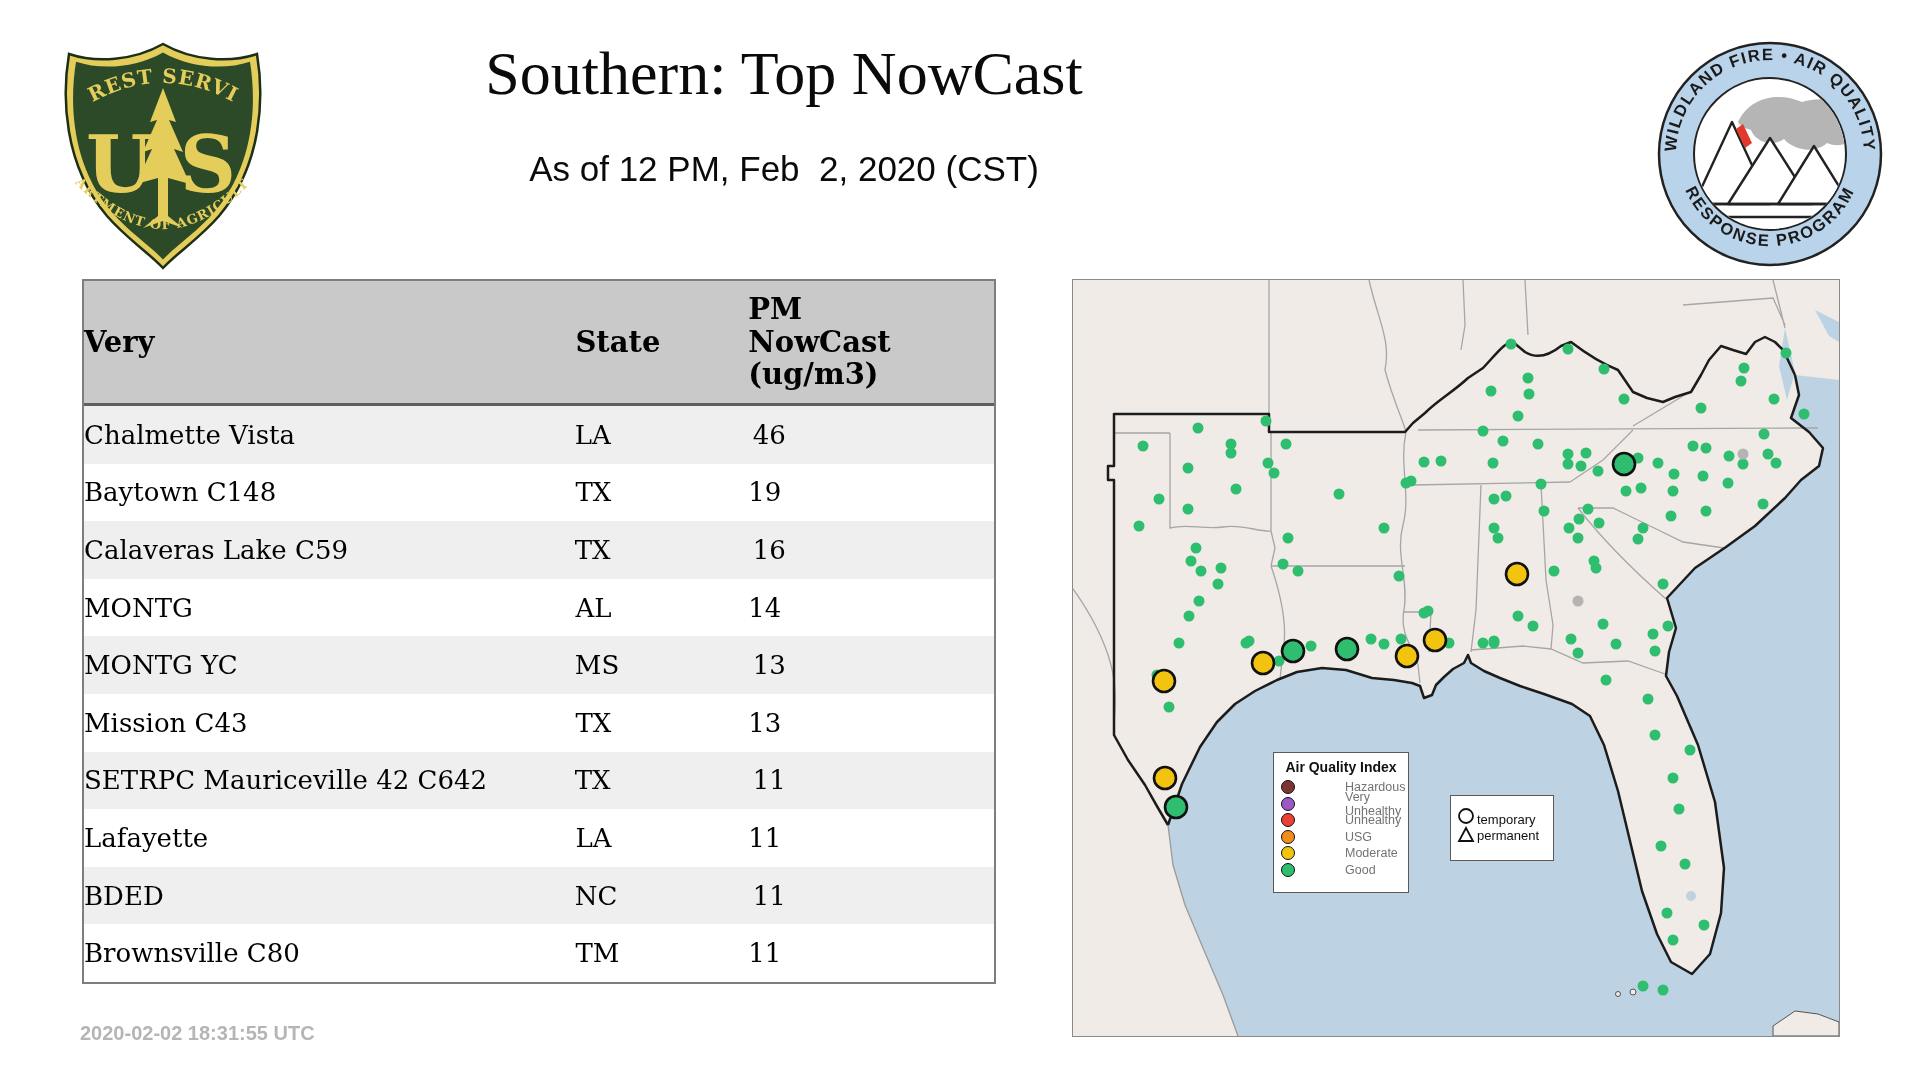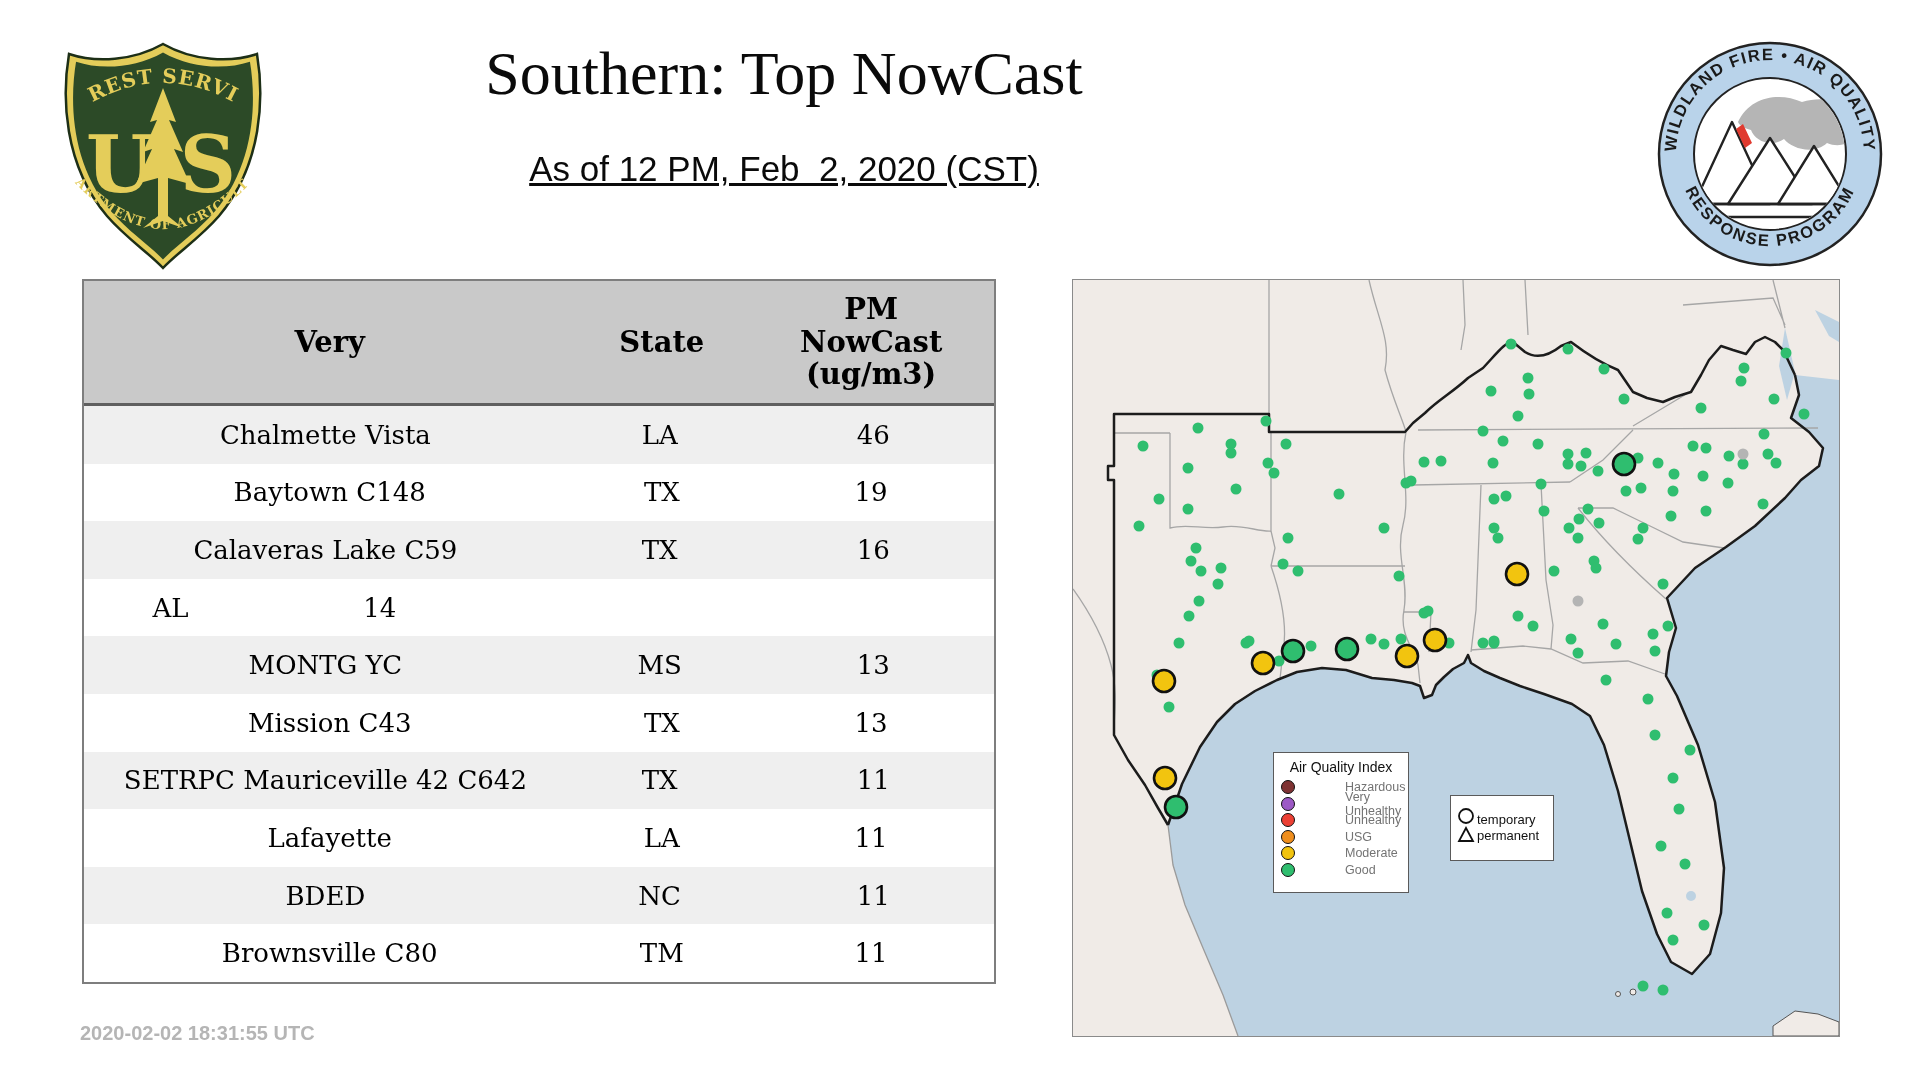--- a/index.html
+++ b/index.html
@@ -2,47 +2,47 @@
 <html><head>
 <meta charset="utf-8">
 <style>
   html,body{margin:0;padding:0;background:#888;}
   .page{position:relative;width:1920px;height:1080px;background:#ffffff;overflow:hidden;
         font-family:"Liberation Sans",sans-serif;}
 
   
   .title-wrap{position:absolute;top:38px;left:0;width:1568px;text-align:center;}
   .page-title{font-size:62px;color:#0a0a0a;letter-spacing:0px;font-family:Liberation Serif, serif;}
-  .page-subtitle{margin-top:40px;font-size:35px;color:#0a0a0a;white-space:pre;text-decoration:underline;}
+  .page-subtitle{margin-top:40px;font-size:35px;color:#0a0a0a;white-space:pre;}
 
   
   .usfs{position:absolute;left:58px;top:40px;}
   .wfaqrp{position:absolute;left:1652px;top:36px;}
 
   
   .pm-table{position:absolute;left:82px;top:279px;width:910px;border:2px solid #7e7e7e;
             font-family:"DejaVu Serif","Liberation Serif",serif;}
   .thead{display:flex;background:#c9c9c9;border-bottom:3px solid #5f5f5f;align-items:center;
          height:122px;font-weight:bold;font-size:29px;color:#000;}
   .trow{display:flex;height:57.6px;align-items:center;font-size:26px;background:#ffffff;}
   .trow.odd{background:#efefef;gap:8px;}
-  .tcell{text-align:center;}
+  .tcell{text-align:left;}
   .c0{width:54%;} .c1{width:19%;} .c2{width:27%;}
   .hdr3{white-space:pre-line;line-height:1.12;}
 
   
   .map-wrap{position:absolute;left:1072px;top:279px;width:766px;height:756px;
             border:1px solid #8a8a8a;box-sizing:content-box;}
   .map-wrap svg{display:block;}
 
   
   .aqi-legend{position:absolute;left:1273px;top:752px;width:136px;height:141px;
               background:#ffffff;border:1.5px solid #5a5a5a;box-sizing:border-box;
               padding:6px 7px 4px 7px;font-family:"Liberation Sans",sans-serif;}
-  .aqi-title{font-size:14px;text-align:center;color:#111;margin-bottom:4px;}
+  .aqi-title{font-size:14px;text-align:center;color:#111;margin-bottom:4px;font-weight:bold;}
   .lrow{display:flex;align-items:center;height:16.5px;font-size:12.5px;color:#737373;gap:44px;}
   .sw{width:12px;height:12px;border-radius:50%;border:1.6px solid #111;margin-right:6px;flex:none;}
 
   
   .site-legend{position:absolute;left:1450px;top:795px;width:104px;height:66px;
                background:#ffffff;border:1.5px solid #5a5a5a;box-sizing:border-box;
                display:flex;align-items:center;padding:3px 6px;}
   .site-glyphs{width:20px;flex:none;}
   .site-labels{font-size:13px;color:#111;line-height:16px;}
 
@@ -129,20 +129,21 @@
           <div class="tcell c0">Baytown C148</div>
           <div class="tcell c1">TX</div>
           <div class="tcell c2">19</div>
         </div>
         <div class="trow odd">
           <div class="tcell c0">Calaveras Lake C59</div>
           <div class="tcell c1">TX</div>
           <div class="tcell c2">16</div>
         </div>
         <div class="trow">
+          <div class="tcell c0">MONTG</div>
           <div class="tcell c1">AL</div>
           <div class="tcell c2">14</div>
         </div>
         <div class="trow odd">
           <div class="tcell c0">MONTG YC</div>
           <div class="tcell c1">MS</div>
           <div class="tcell c2">13</div>
         </div>
         <div class="trow">
           <div class="tcell c0">Mission C43</div>

